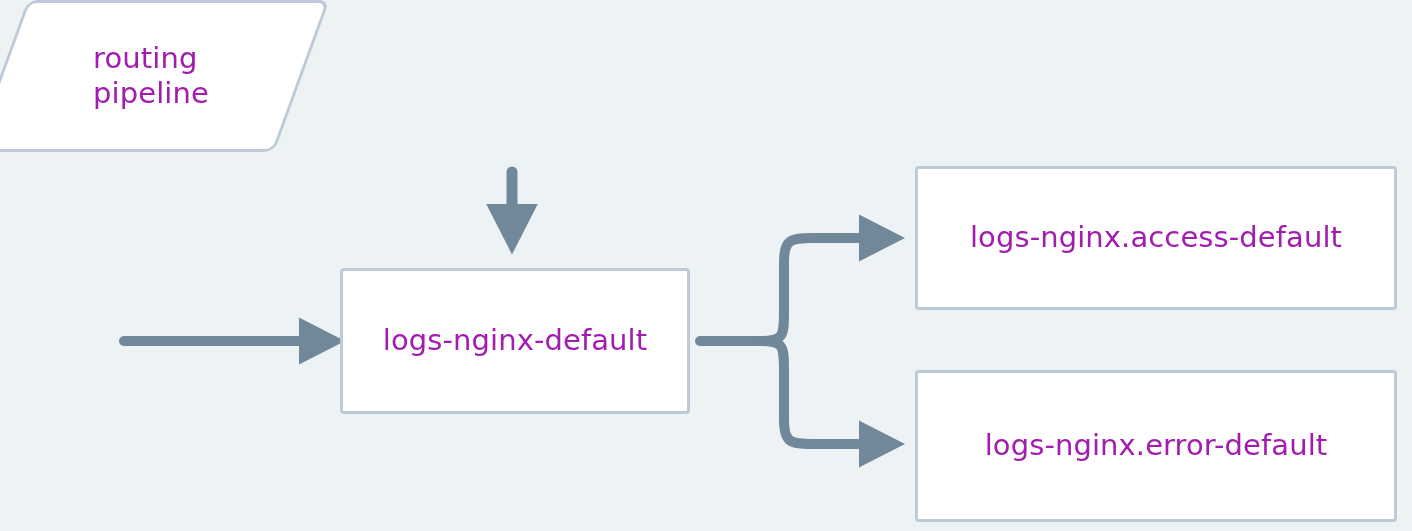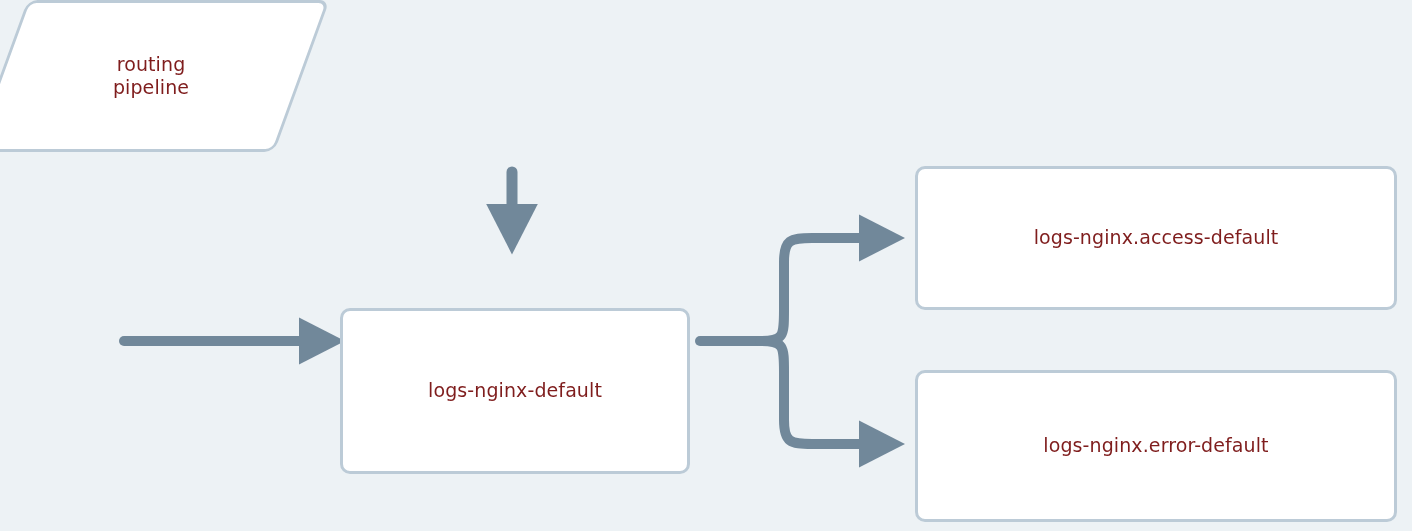--- a/index.html
+++ b/index.html
@@ -20,33 +20,32 @@
     height: 531px;
     background: #edf2f5;
   }
 
   
   .node {
     position: absolute;
     box-sizing: border-box;
     background: #ffffff;
     border: 3px solid #bccbd7;
-    border-radius: 10px;
+    border-radius: 4px;
     display: flex;
     align-items: center;
     justify-content: center;
     color: #2a3b47;
   }
   .node-label {
-    color: #7f1d1d;
-    font-size: 19px;
+    color: #a21caf;
+    font-size: 29px;
     font-weight: 400;
     letter-spacing: 0.1px;
     line-height: 1.22;
-    text-align: center;
     white-space: pre-line;
   }
 
   
   #pipeline-node {
     left: 363px;
     top: 12px;
     width: 302px;
     height: 152px;
   }
@@ -71,22 +70,21 @@
     display: flex;
     align-items: center;
     justify-content: center;
   }
 
   
   #datastream-node {
     left: 340px;
     top: 268px;
     width: 350px;
-    height: 166px;
-    margin-top: 40px;
+    height: 146px;
   }
   #access-node {
     left: 915px;
     top: 166px;
     width: 482px;
     height: 144px;
   }
   #error-node {
     left: 915px;
     top: 370px;

